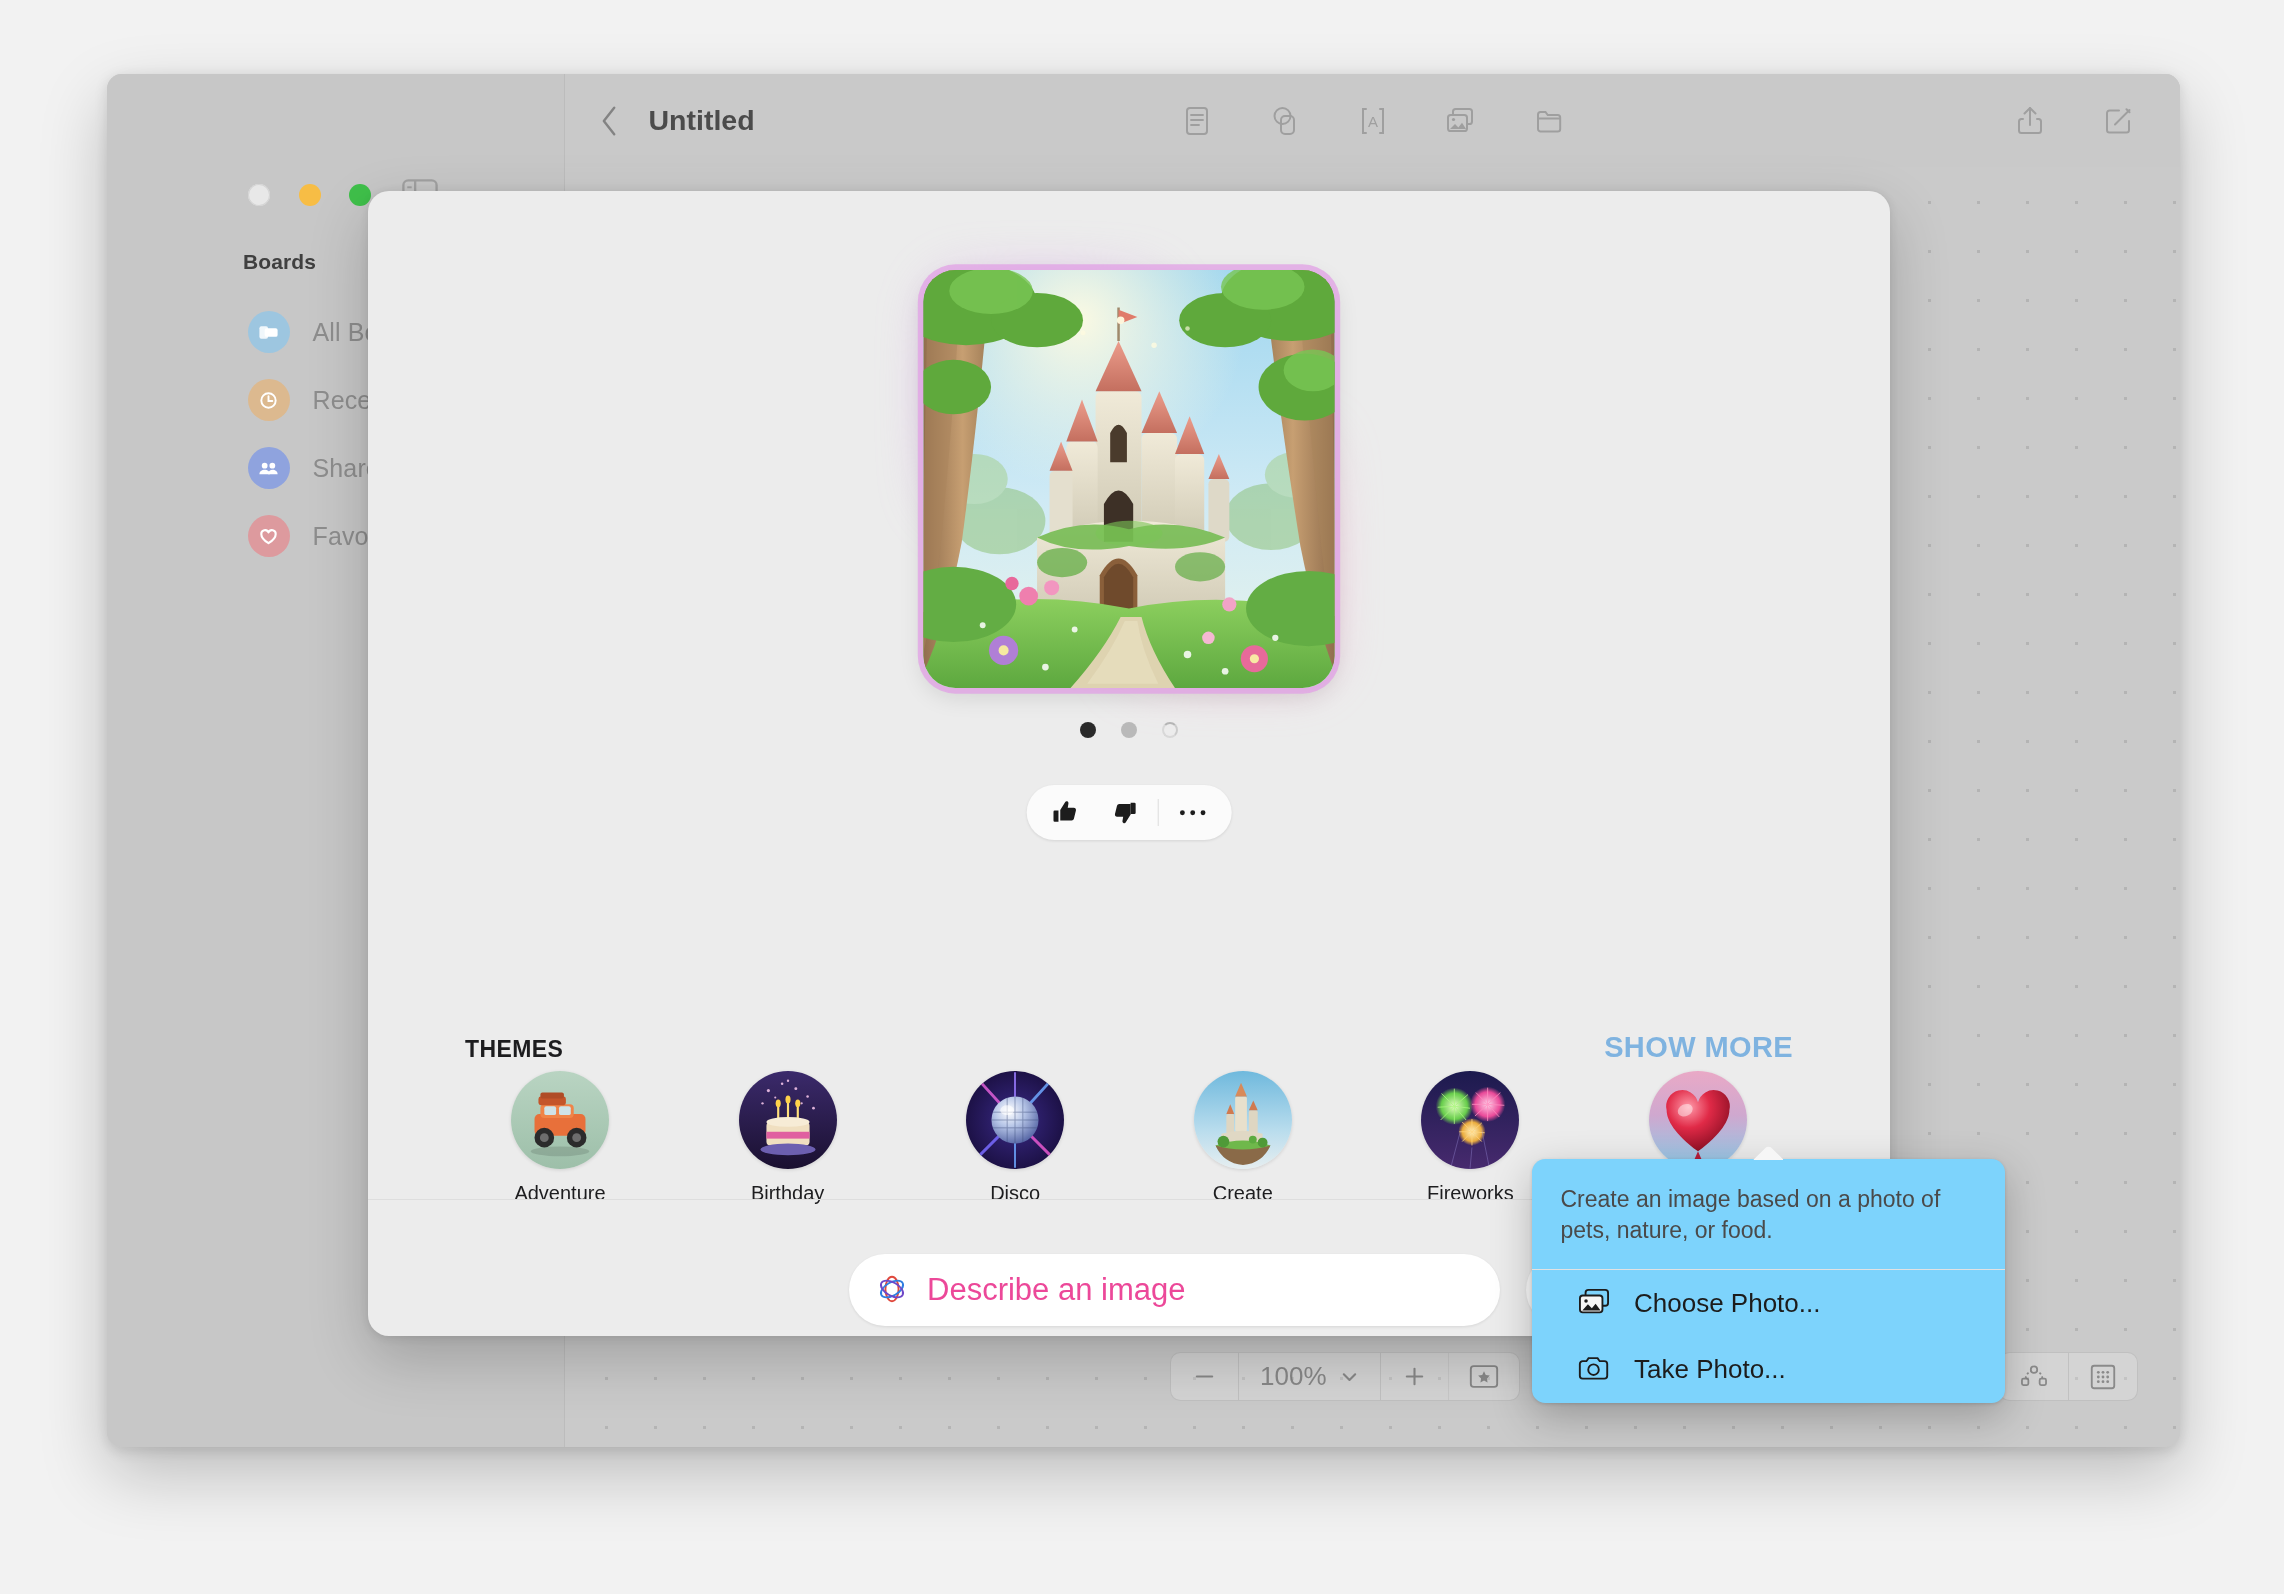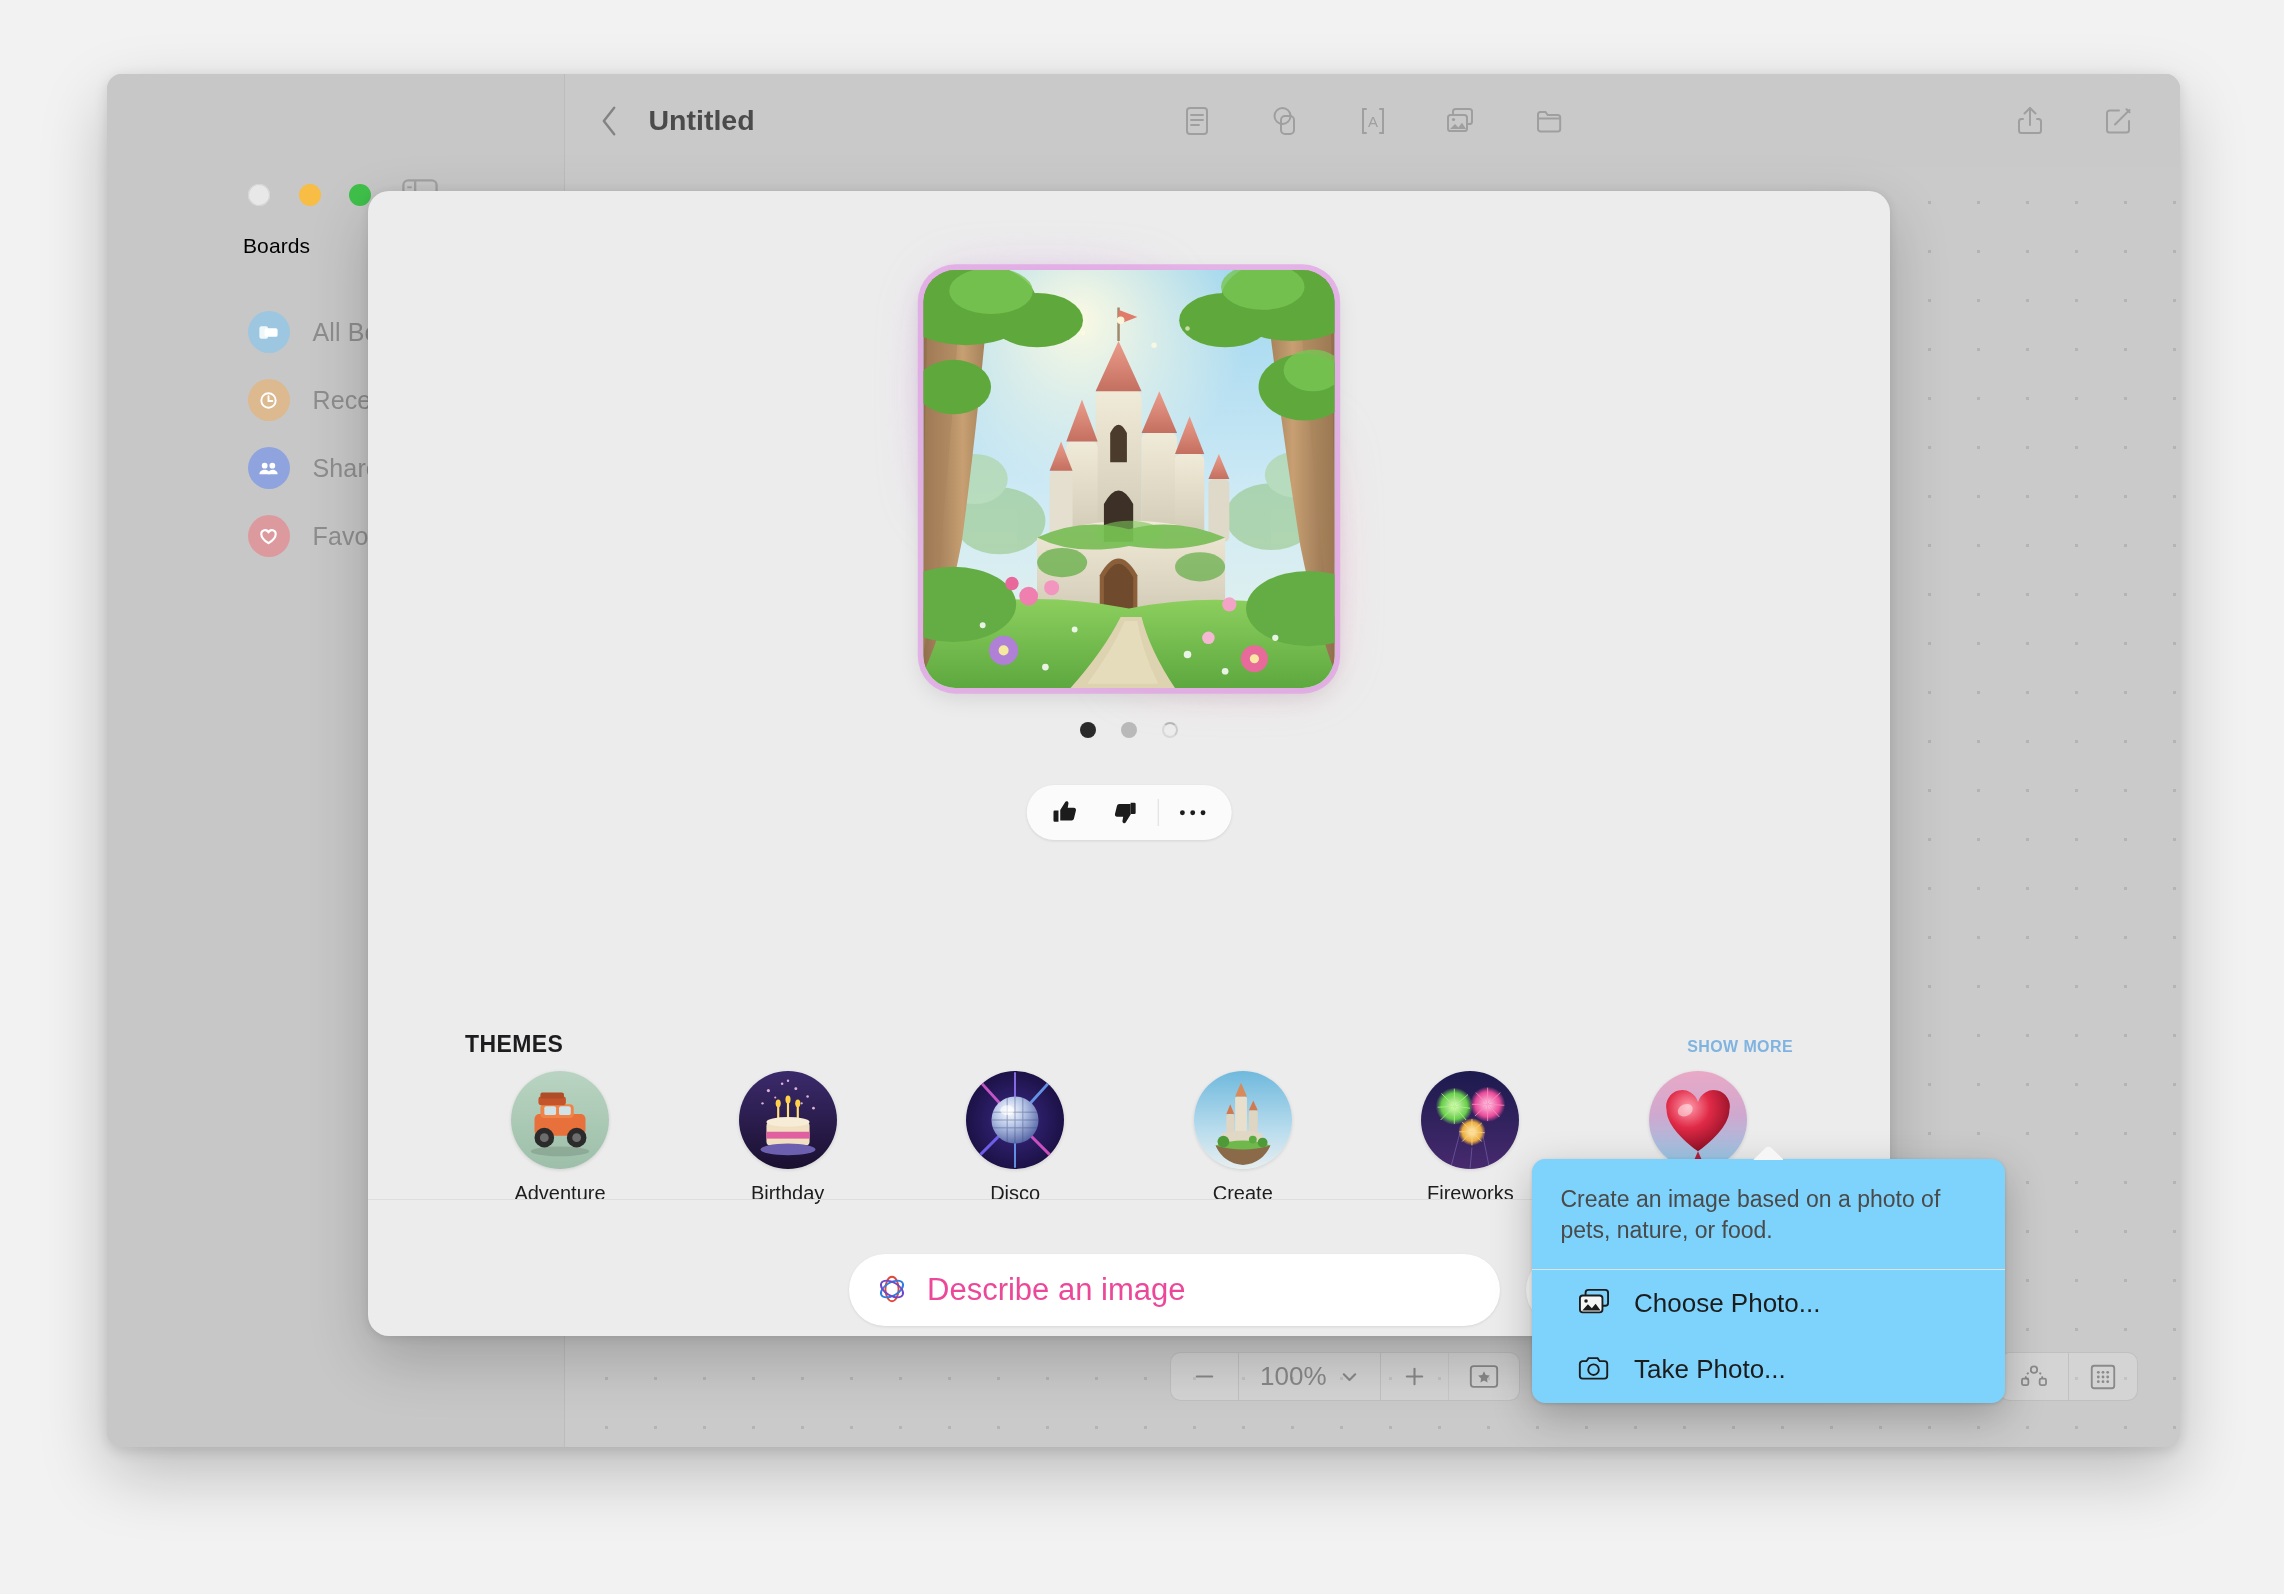--- a/index.html
+++ b/index.html
@@ -27,22 +27,22 @@
     position:relative; flex:none;
   }
   .traffic{ position:absolute; top:110px; left:141px; display:flex; gap:28.5px; }
   .tl{ width:22px; height:22px; border-radius:50%; }
   .tl.close{ background:#e8e8e8; box-shadow:inset 0 0 0 1px #d4d4d4; }
   .tl.min{ background:#f7bd45; }
   .tl.max{ background:#3fc04a; }
   .sb-toggle{ position:absolute; top:105px; left:295px; width:36px; height:30px; opacity:.42; }
 
   .sb-header{
-    position:absolute; top:160px; left:136px;
-    font-size:21px; color:#000000; font-weight:400; letter-spacing:0.1px;
+    position:absolute; top:176px; left:136px;
+    font-size:21px; color:#404040; font-weight:700; letter-spacing:0.1px;
   }
   .sb-list{ position:absolute; top:224px; left:133px; width:314px; }
   .sb-item{
     display:flex; align-items:center; gap:23px;
     height:68px; padding:0 7.6px; border-radius:9.5px;
   }
   .sb-ico{
     width:42px; height:42px; border-radius:50%; flex:none;
     display:flex; align-items:center; justify-content:center;
   }
@@ -125,21 +125,21 @@
     height:55px; display:flex; align-items:center;
     background:#fbfbfb; border-radius:27.6px; box-shadow:0 1px 2.9px rgba(0,0,0,.10);
     padding:0 9.5px;
   }
   .fb-btn{ width:59px; height:55px; display:flex; align-items:center; justify-content:center; }
   .fb-div{ width:1px; height:27px; background:#dcdcdc; margin:0 3.8px; }
 
   
   .themes-head{ position:absolute; left:97px; top:840px; right:97px; display:flex; justify-content:space-between; align-items:baseline; }
   .themes-title{ font-size:23px; font-weight:600; color:#1d1d1f; letter-spacing:0.4px; }
-  .show-more{ font-size:16px; font-weight:600; color:#7fb3e0; letter-spacing:0.4px;text-align:center; }
+  .show-more{ font-size:29px; font-weight:600; color:#7fb3e0; letter-spacing:0.4px;text-align:center; }
   .themes-row{ position:absolute; left:97px; right:97px; top:880px; display:flex; justify-content:space-between; }
   .theme{ width:190px; display:flex; flex-direction:column; align-items:center; gap:13.3px; }
   .theme-ico{ width:98px; height:98px; border-radius:50%; overflow:hidden; box-shadow:0 1px 3.8px rgba(0,0,0,.12); }
   .theme-ico svg{ display:block; width:100%; height:100%; }
   .theme-label{ font-size:20px; color:#1d1d1f; }
 
   
   .prompt-row{ position:absolute; left:481px; top:1063px; width:0; }
   .prompt-field{
     position:absolute; left:0; top:0; width:651px; height:72px;

